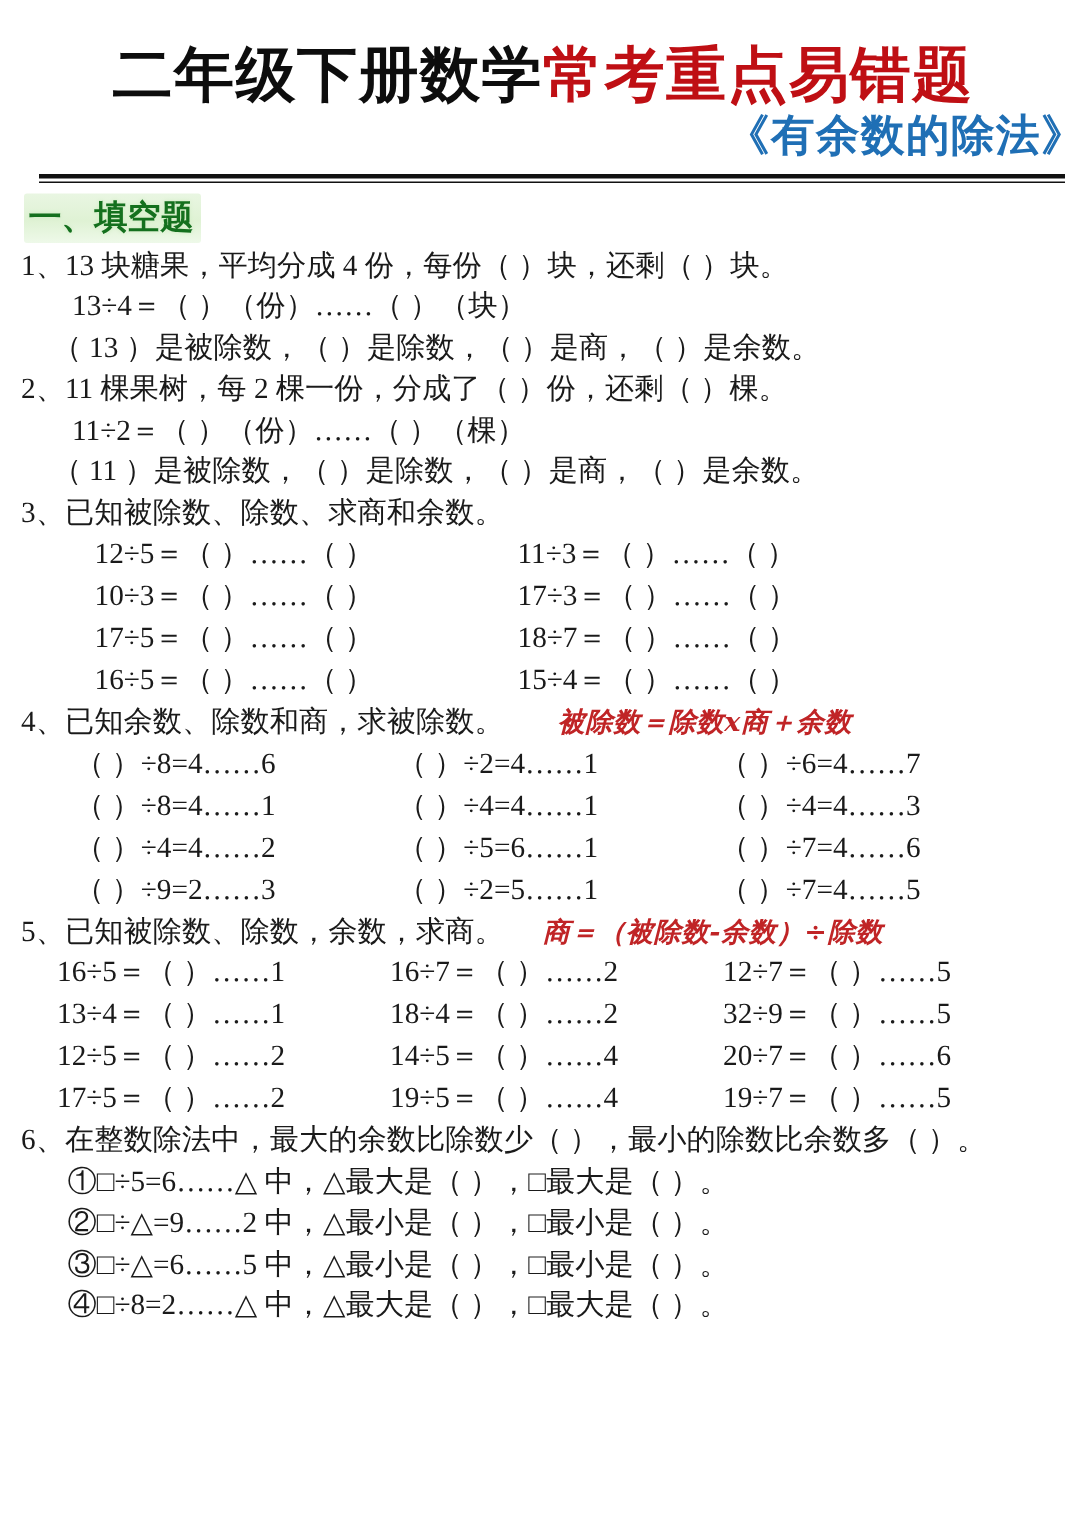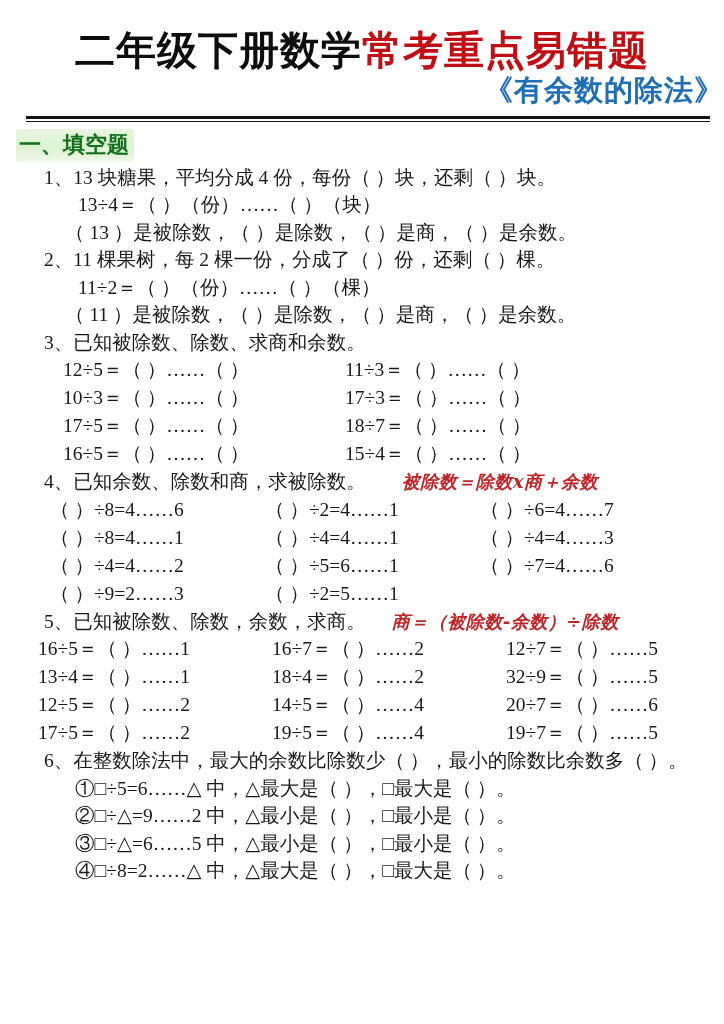--- a/index.html
+++ b/index.html
@@ -76,21 +76,20 @@
   
   .q {
     margin: 0;
     padding: 0;
   }
   .qline {
     font-size: 19.5px;
     line-height: 27.5px;
     white-space: nowrap;
     padding-left: 14px;
-    margin-left: 30px;
   }
   .qline.indent1 { padding-left: 48px; }
   .qline.indent2 { padding-left: 35px; }
 
   
   .formula {
     color: #c02426;
     font-family: "DejaVu Serif", "Liberation Serif", serif;
     font-weight: bold;
     font-style: italic;
@@ -107,21 +106,21 @@
   }
   .eqrow .cell { flex: 0 0 auto; }
 
   
   .cols2 .cell { width: 282px; }
   .cols2 { padding-left: 63px; }
 
   .cols3-q4 { padding-left: 50px; }
   .cols3-q4 .cell { width: 215px; }
 
-  .cols3-q5 { padding-left: 38px; gap: 12px; }
+  .cols3-q5 { padding-left: 38px; }
   .cols3-q5 .cell { width: 222px; }
 
   .sub-item { padding-left: 45px; }
 </style>
 </head>
 <body>
 
 <div class="page">
 
   <h1 class="title-main"><span class="title-black">二年级下册数学</span><span class="title-red">常考重点易错题</span></h1>
@@ -181,20 +180,21 @@
       <span class="cell">（    ）÷4=4……3</span>
     </div>
     <div class="eqrow cols3-q4">
       <span class="cell">（    ）÷4=4……2</span>
       <span class="cell">（    ）÷5=6……1</span>
       <span class="cell">（    ）÷7=4……6</span>
     </div>
     <div class="eqrow cols3-q4">
       <span class="cell">（    ）÷9=2……3</span>
       <span class="cell">（    ）÷2=5……1</span>
+      <span class="cell">（    ）÷7=4……5</span>
     </div>
   </div>
 
   <div class="q">
     <div class="qline"><span>5、已知被除数、除数，余数，求商。</span><span style="display:inline-block;width:26px"></span><span class="formula">商＝（被除数-余数）÷除数</span></div>
 
     <div class="eqrow cols3-q5">
       <span class="cell">16÷5＝（    ）……1</span>
       <span class="cell">16÷7＝（    ）……2</span>
       <span class="cell">12÷7＝（    ）……5</span>

